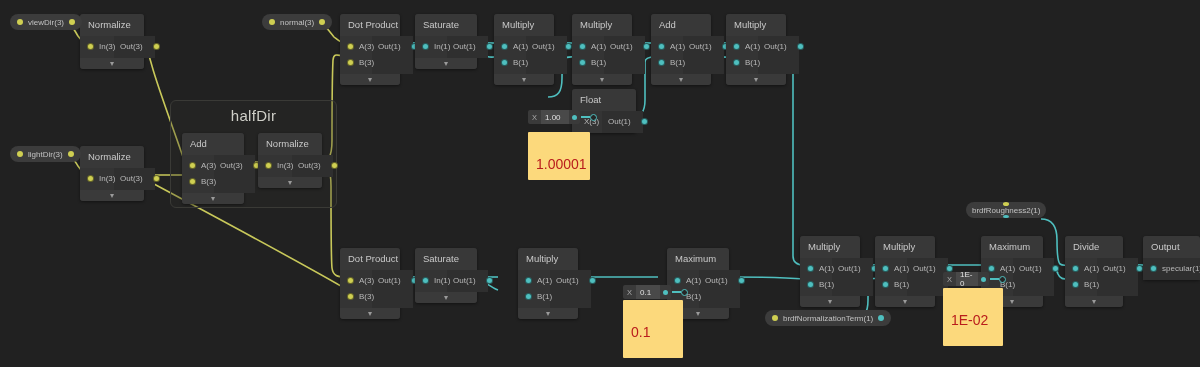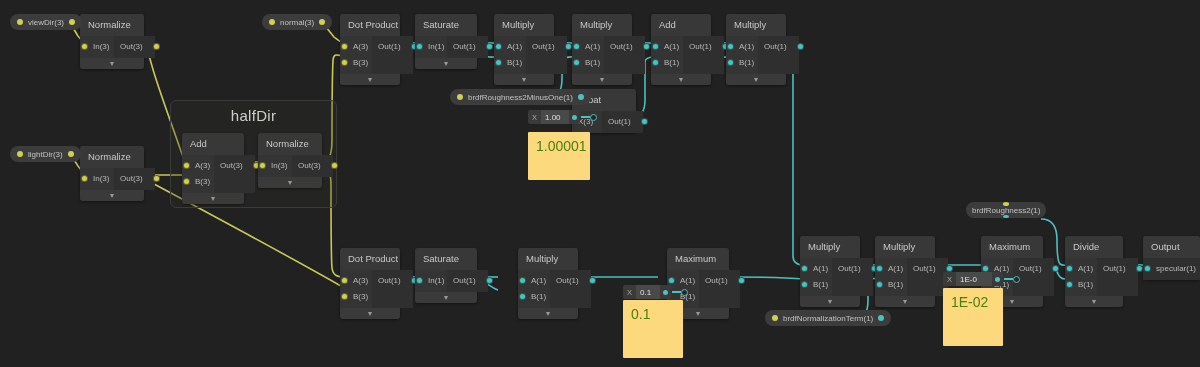--- a/index.html
+++ b/index.html
@@ -57,21 +57,21 @@
     border-radius:3px 3px 0 0;
     white-space:nowrap;
     overflow:hidden;
   }
   .node .body {
     display:flex;
     position:relative;
   }
   .node .ports-in {
     background:#343434;
-    padding:3px 0 3px 0;
+    padding:3px 0 3px 6px;
     min-width:46px;
   }
   .node .ports-out {
     padding:3px 0 3px 0;
     flex:1;
     text-align:left;
     background:#2f2f2f;
   }
   .port {
     height:16px;
@@ -166,23 +166,23 @@
   .valbox .ring {
     width:7px;height:7px;border-radius:50%;
     border:1.5px solid #4fbfbf;background:#262626;
     margin-left:0px;
   }
 
   
   .note {
     position:absolute;
     background:#fcd97c;
-    color:#4d7c0f;
+    color:#b91c1c;
     font-size:14px;
-    padding:6px 8px;
+    padding:24px 8px;
     z-index:7;
     border-radius:1px;
   }
 </style>
 </head>
 <body>
 
 <div id="canvas">
 
   <svg class="wires" viewBox="0 0 1200 367">
@@ -269,25 +269,20 @@
     <span class="label">lightDir(3)</span>
     <span class="pdot" style="background:#cfcf52"></span>
   </div>
 
   <div class="pill" style="left:262px; top:14px;">
     <span class="pdot" style="background:#cfcf52"></span>
     <span class="label">normal(3)</span>
     <span class="pdot" style="background:#cfcf52"></span>
   </div>
 
-  <div class="pill" style="left:450px; top:89px;">
-    <span class="pdot" style="background:#cfcf52"></span>
-    <span class="label">brdfRoughness2MinusOne(1)</span>
-    <span class="pdot" style="background:#4fbfbf"></span>
-  </div>
 
   <div class="pill" style="left:966px; top:202px;flex-direction:column;">
     <span class="pdot" style="background:#cfcf52"></span>
     <span class="label">brdfRoughness2(1)</span>
     <span class="pdot" style="background:#4fbfbf"></span>
   </div>
 
   <div class="pill" style="left:765px; top:310px;">
     <span class="pdot" style="background:#cfcf52"></span>
     <span class="label">brdfNormalizationTerm(1)</span>
@@ -585,21 +580,21 @@
       <div class="ports-out">
         <div class="port out"><span>Out(1)</span><span class="dot f1"></span></div>
       </div>
     </div>
     <div class="footer">
         <span class="chev">▾</span>
       </div>
   </div>
   <div class="valbox" style="left:943px; top:272px;">
     <span class="x">X</span>
-    <span class="field" style="width:36px;">1E-0</span>
+    <span class="field" style="width:22px;">1E-0</span>
     <span class="sq">
         <i></i>
       </span>
     <span class="tail"></span>
     <span class="ring"></span>
   </div>
 
   <div class="node" style="left:1065px; top:236px; width:58px;">
     <div class="title">Divide</div>
     <div class="body">

